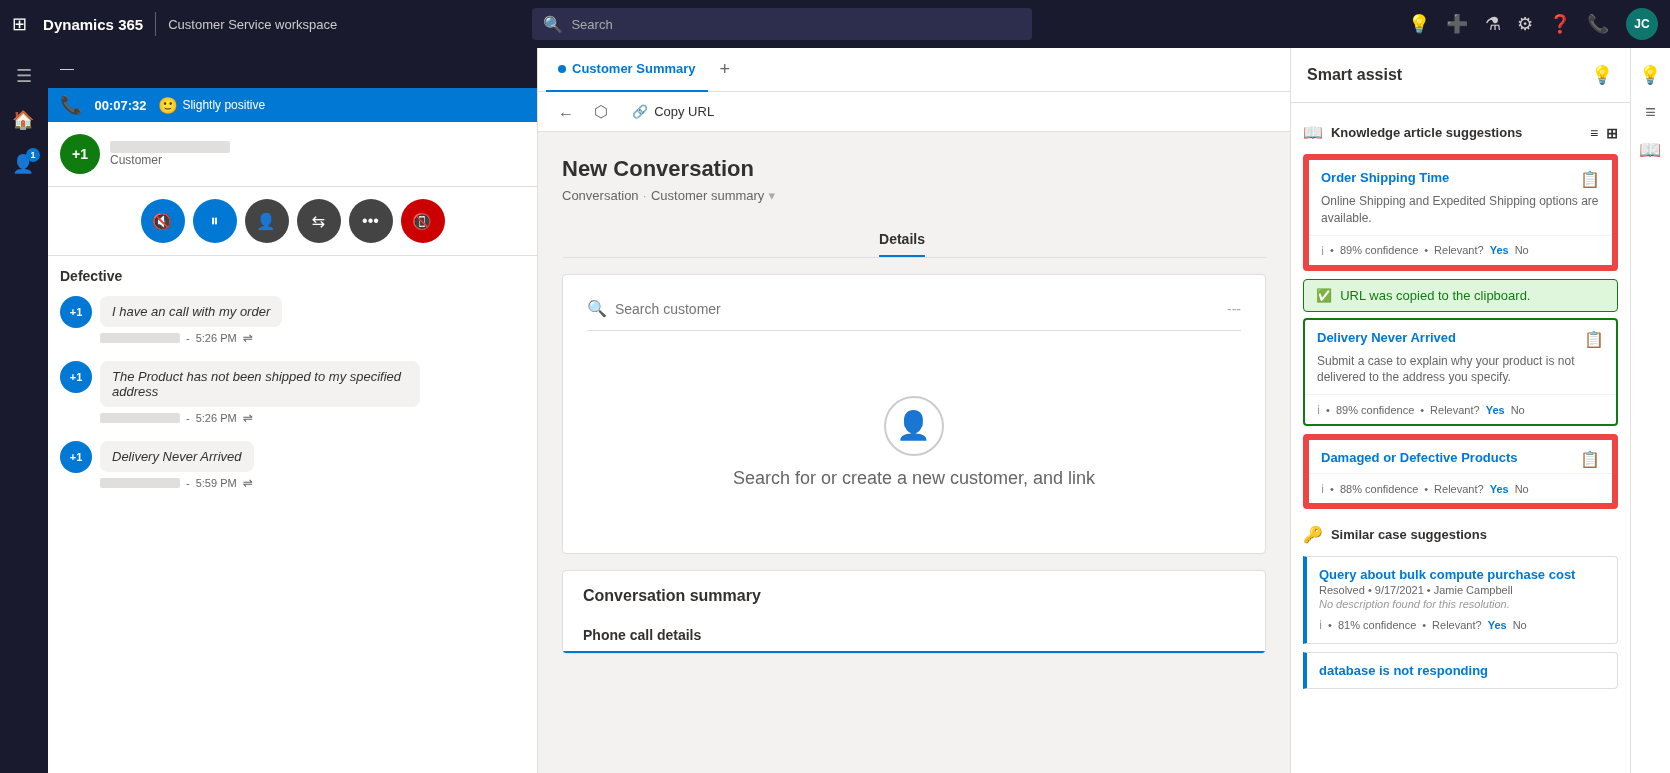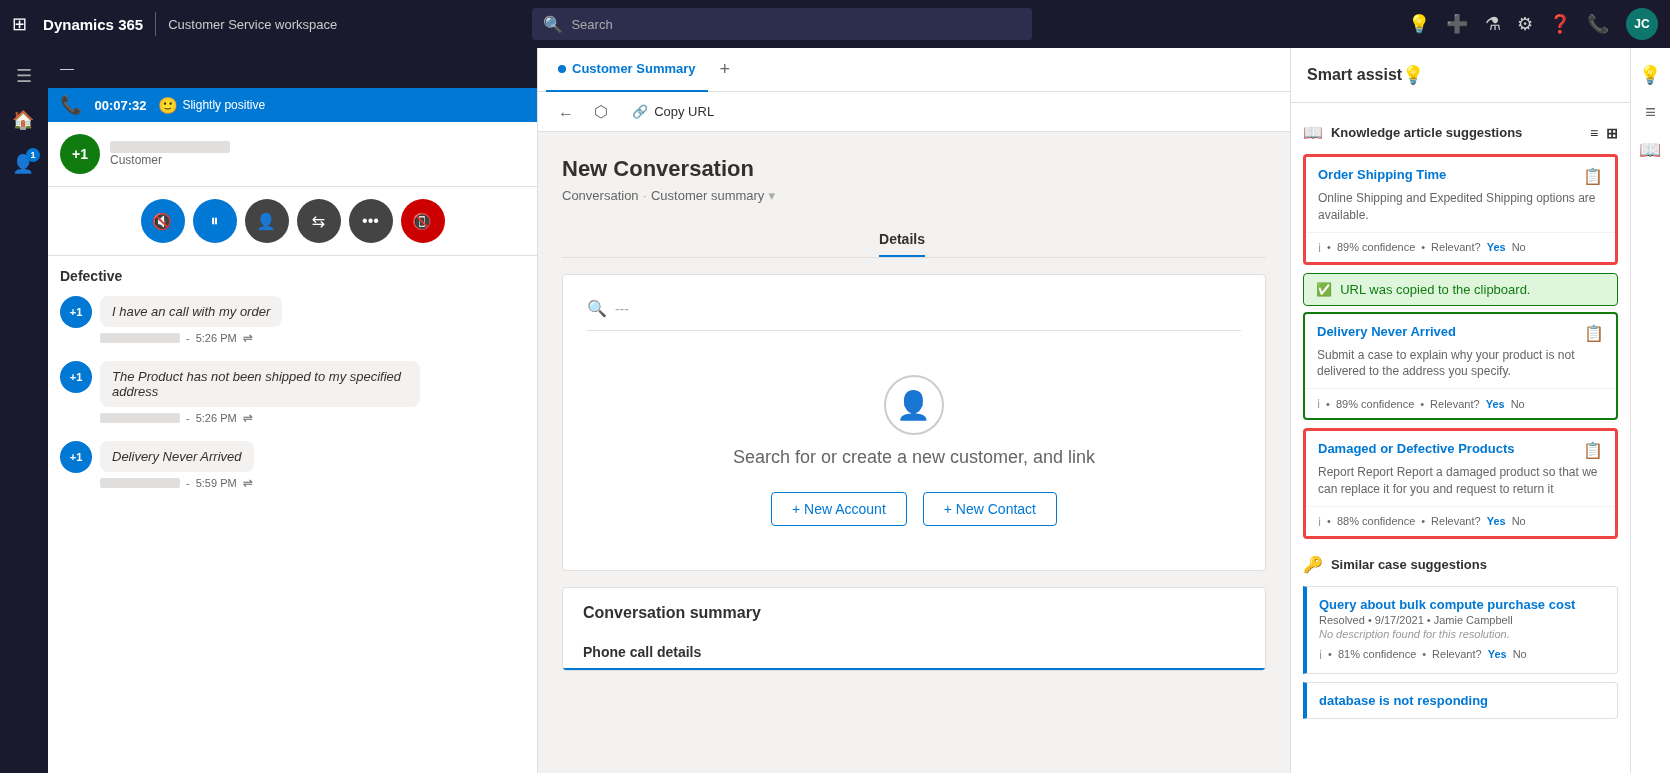--- a/index.html
+++ b/index.html
@@ -393,21 +393,21 @@
       border-left: 1px solid #e1dfdd;
       display: flex;
       flex-direction: column;
       overflow: hidden;
       flex-shrink: 0;
     }
     .smart-assist-header {
       padding: 16px;
       display: flex;
       align-items: center;
-      justify-content: flex-start;
+      justify-content: space-between;
       border-bottom: 1px solid #e1dfdd;
     }
     .smart-assist-title { font-size: 16px; font-weight: 700; color: #323130; }
     .smart-assist-icon { color: #f9c642; font-size: 18px; cursor: pointer; }
 
     .smart-assist-body {
       flex: 1;
       overflow-y: auto;
       padding: 12px;
     }
@@ -415,21 +415,21 @@
     
     .sa-section-header {
       display: flex; align-items: center; gap: 8px;
       font-size: 13px; font-weight: 600; color: #323130;
       margin: 8px 0 12px;
     }
     .sa-section-icon { font-size: 16px; }
 
     
     .ka-card {
-      border: 3px solid #ef4444;
+      border: 6px solid #ef4444;
       border-radius: 4px;
       margin-bottom: 8px;
       overflow: hidden;
     }
     .ka-card.highlighted { border: 2px solid #107c10; }
     .ka-card-header {
       padding: 10px 12px 4px;
       display: flex;
       align-items: flex-start;
       justify-content: space-between;
@@ -634,30 +634,27 @@
         <span class="breadcrumb-chevron">▾</span>
       </div>
 
       <div class="details-tabs">
         <div class="details-tab active">Details</div>
       </div>
 
       <div class="search-customer-panel">
         <div class="search-customer-input">
           <span>🔍</span>
+          <input type="text" style="border: none; outline: none; font-size: 14px; color: rgb(170, 170, 170); flex: 1 1 0%;" placeholder="Search customer">
           <span class="dash">---</span>
         </div>
 
         <div class="customer-empty-state">
           <div class="person-icon-circle">👤</div>
           <div class="empty-state-text">Search for or create a new customer, and link</div>
-          <div class="new-btns">
-            <button class="new-btn">+ New Account</button>
-            <button class="new-btn">+ New Contact</button>
-          </div>
         </div>
       </div>
 
       <div class="conv-summary">
         <div class="conv-summary-title">Conversation summary</div>
         <div class="conv-summary-tabs">
           <div class="conv-summary-tab active">Phone call details</div>
         </div>
       </div>
     </div>
@@ -715,21 +712,20 @@
           <span class="relevant-yes">Yes</span>
           <span class="relevant-no">No</span>
         </div>
       </div>
 
       <div class="ka-card">
         <div class="ka-card-header">
           <span class="ka-card-title">Damaged or Defective Products</span>
           <span class="ka-card-action">📋</span>
         </div>
-        <div class="ka-card-desc">Report Report Report a damaged product so that we can replace it for you and request to return it</div>
         <div class="ka-card-footer">
           <span class="info-icon">ℹ</span>
           <span>•</span>
           <span class="ka-confidence">88% confidence</span>
           <span>•</span>
           <span class="relevant-label">Relevant?</span>
           <span class="relevant-yes">Yes</span>
           <span class="relevant-no">No</span>
         </div>
       </div>

